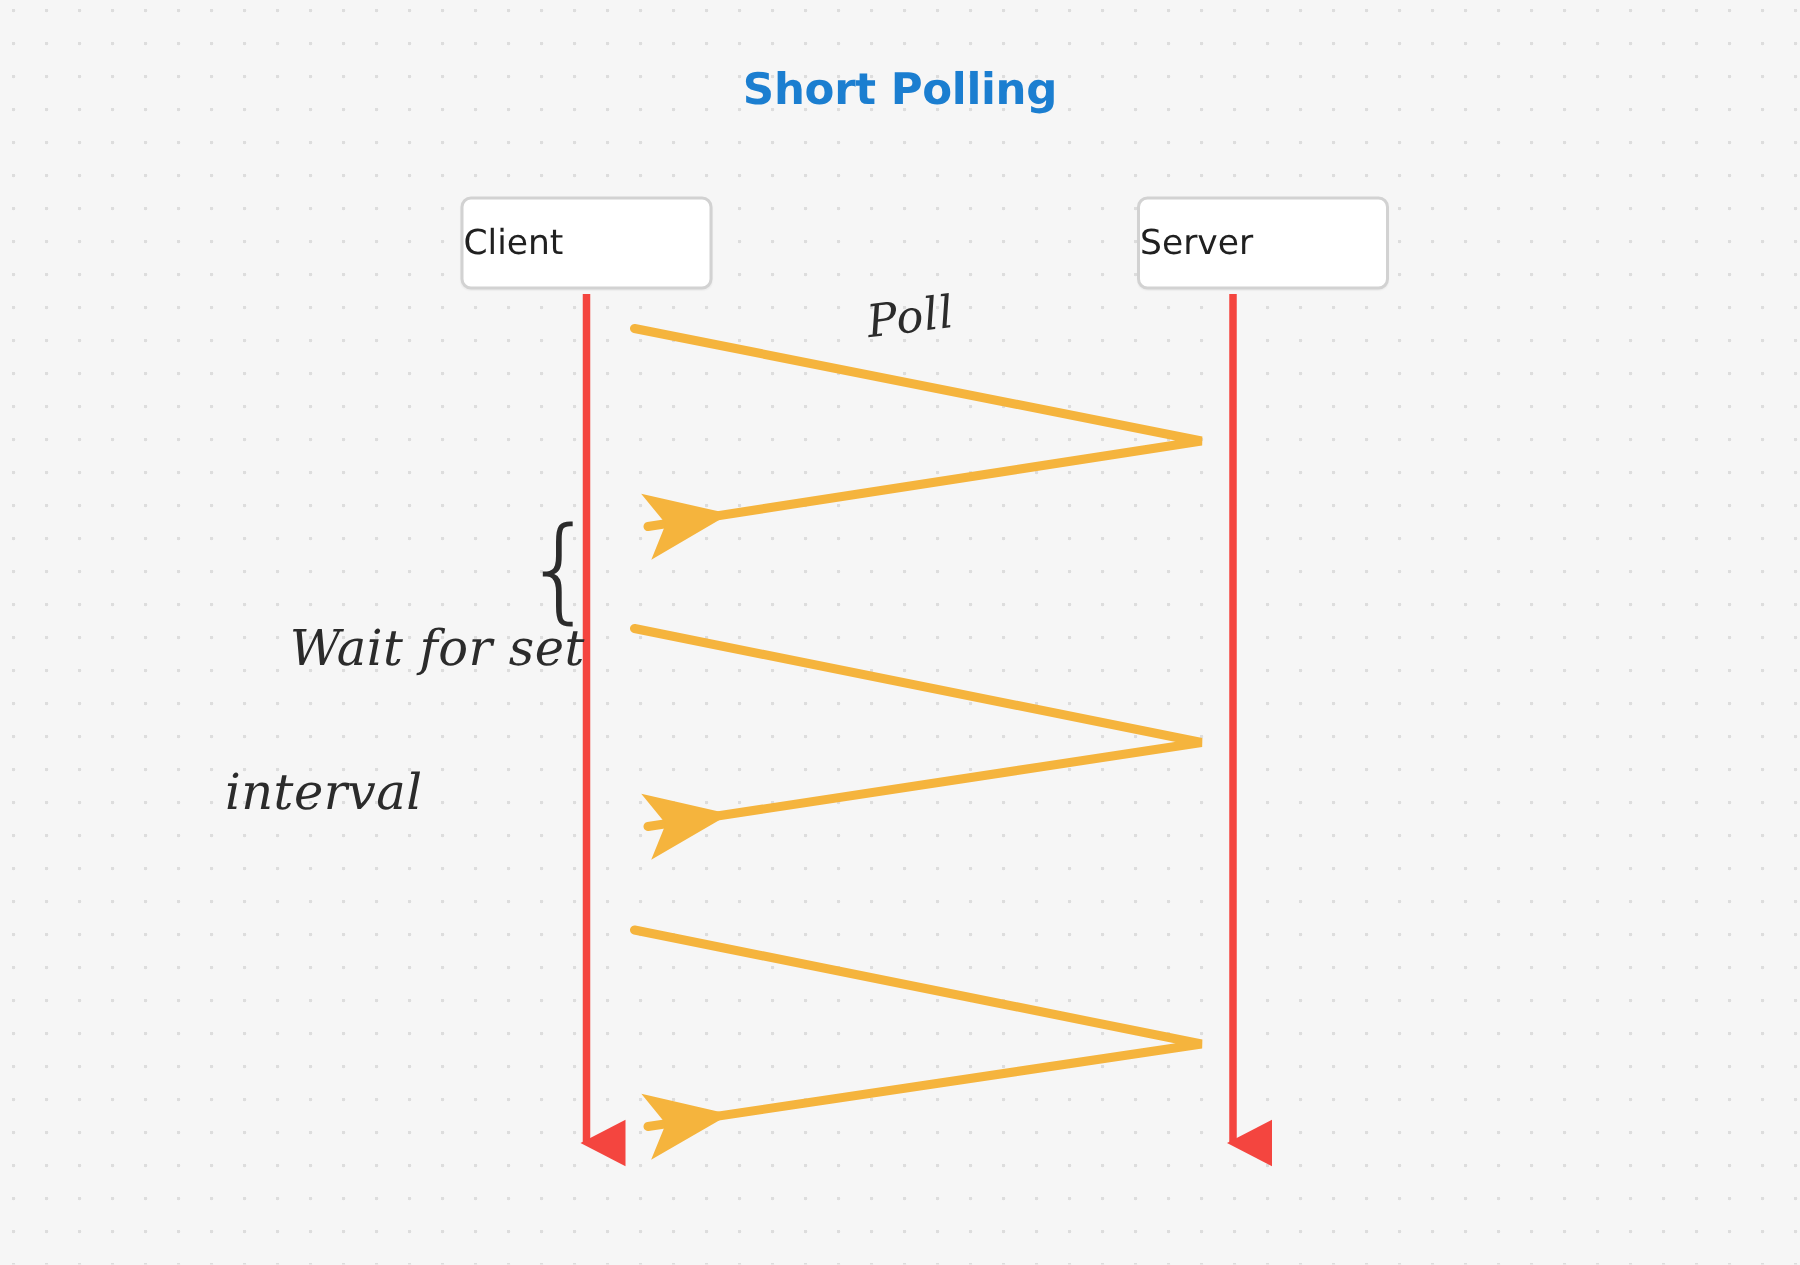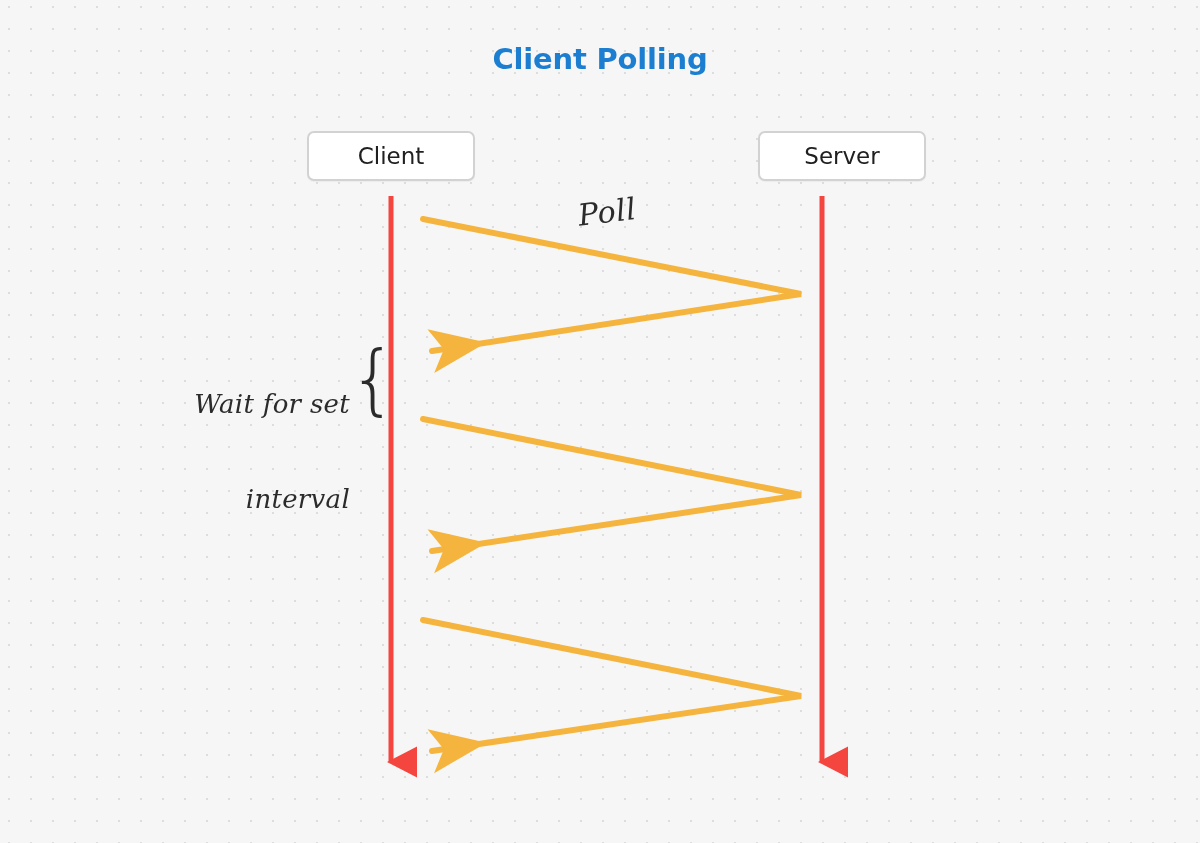--- a/index.html
+++ b/index.html
@@ -42,24 +42,24 @@
     white-space: nowrap;
   }
 
   
   .participant-box {
     position: absolute;
     box-sizing: border-box;
     background: #ffffff;
     border: 2px solid #d2d2d2;
     border-radius: 7px;
-    height: 50px;
+    height: 62px;
     display: flex;
     align-items: center;
-    justify-content: center;
+    justify-content: flex-start;
     font-size: 23px;
     color: #202020;
     font-family: "DejaVu Sans", "Liberation Sans", sans-serif;
     box-shadow: 0 1px 1px rgba(0,0,0,0.04);
   }
   #participant-client {
     left: 307px;
     top: 131px;
     width: 168px;
   }
@@ -92,46 +92,46 @@
     left: 576px;
     top: 198px;
     font-size: 30px;
     font-weight: 500;
     transform: rotate(-7deg);
     transform-origin: left top;
     letter-spacing: 0.5px;
   }
   #label-wait {
     left: 150px;
-    top: 348px;
+    top: 360px;
     width: 200px;
-    font-size: 26px;
+    font-size: 33px;
     line-height: 1.45;
-    text-align: right;
+    text-align: left;
     letter-spacing: 0.3px;
   }
-  #label-wait .line-2 { display: block; margin-top: 20px; }
+  #label-wait .line-2 { display: block; }
 
   #brace-wait {
     position: absolute;
     left: 349px;
     top: 341px;
     font-family: "DejaVu Sans", "Liberation Sans", sans-serif;
     font-size: 76px;
     font-weight: 300;
     color: #2b2b2b;
     line-height: 1;
   }
 </style>
 </head>
 <body>
 
 <div id="canvas">
 
-  <div id="diagram-title">Client Polling</div>
+  <div id="diagram-title">Short Polling</div>
 
   <div class="participant-box" id="participant-client">
     <span>Client</span>
   </div>
 
   <div class="participant-box" id="participant-server">
     <span>Server</span>
   </div>
 
   <svg id="diagram-svg" viewBox="0 0 1200 843">

